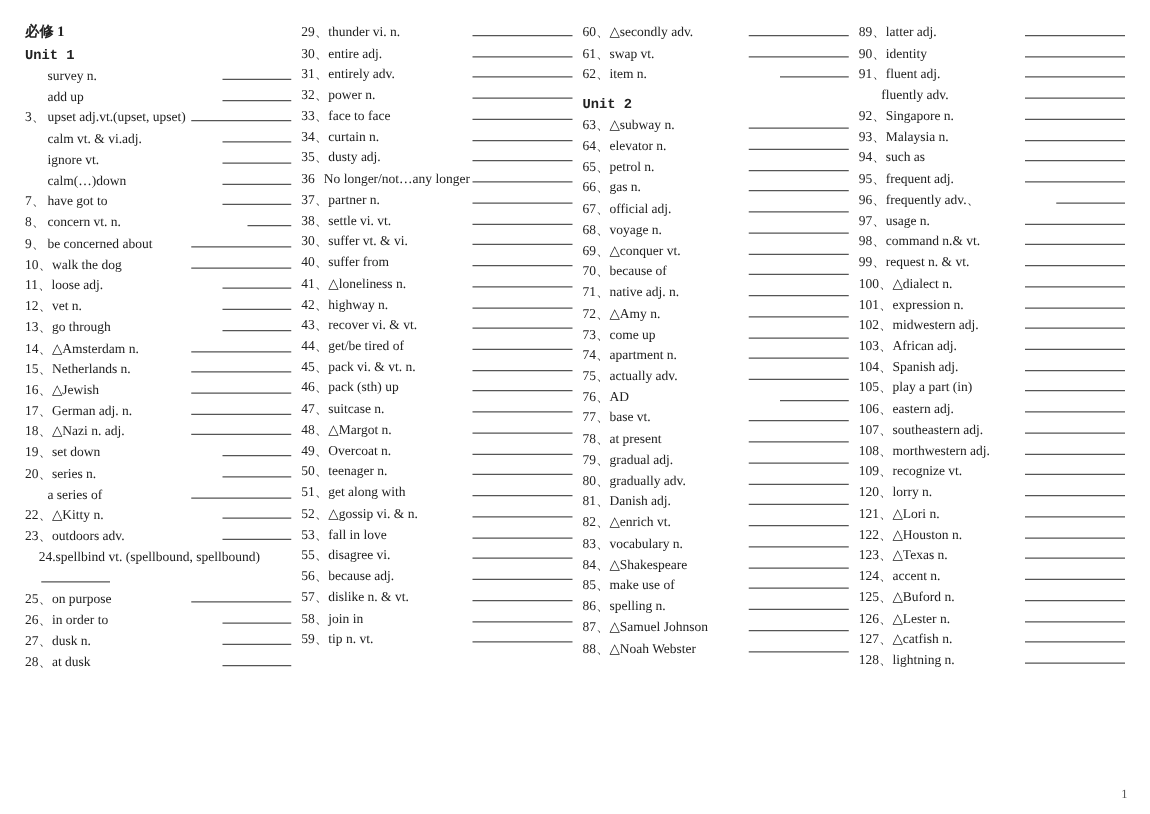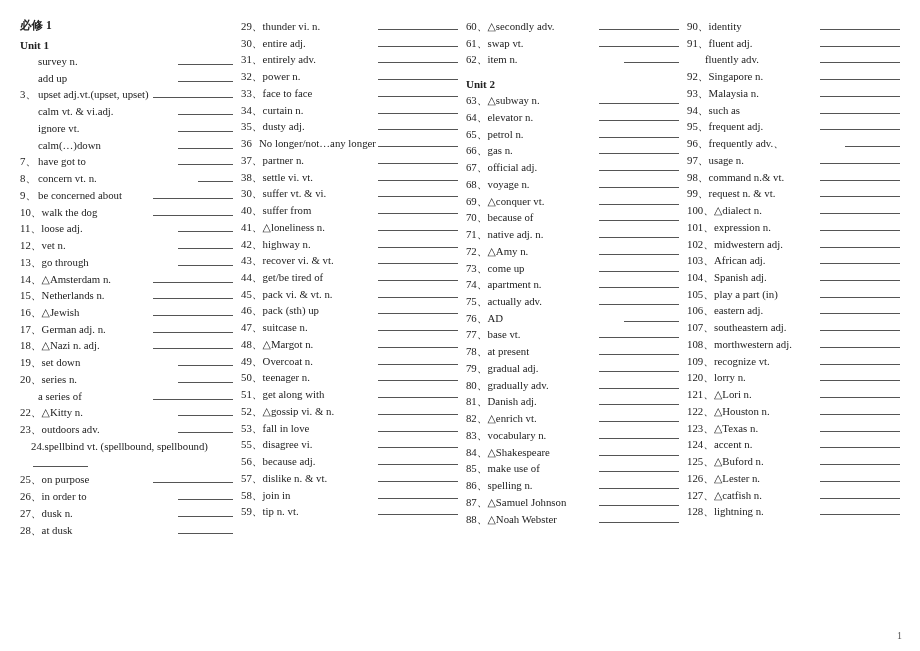--- a/index.html
+++ b/index.html
@@ -25,20 +25,21 @@
     }
     .section-title {
       font-weight: bold;
       margin-bottom: 2px;
       font-size: 11.5px;
     }
     .unit-title {
       font-weight: bold;
       margin-bottom: 2px;
       font-size: 11px;
+      font-family: Liberation Mono, monospace;
     }
     .item {
       display: flex;
       align-items: baseline;
       line-height: 1.55;
       font-size: 10.8px;
       white-space: nowrap;
     }
     .item-num {
       min-width: 18px;
@@ -514,20 +515,25 @@
         <span class="blank blank-long"></span>
       </div>
       <div class="item">
         <span class="item-num">88、</span>
         <span class="item-text">△Noah Webster</span>
         <span class="blank blank-long"></span>
       </div>
     </div>
     <div class="column">
       <div class="item">
+        <span class="item-num">89、</span>
+        <span class="item-text">latter adj.</span>
+        <span class="blank blank-long"></span>
+      </div>
+      <div class="item">
         <span class="item-num">90、</span>
         <span class="item-text">identity</span>
         <span class="blank blank-long"></span>
       </div>
       <div class="item">
         <span class="item-num">91、</span>
         <span class="item-text">fluent adj.</span>
         <span class="blank blank-long"></span>
       </div>
       <div class="item">

